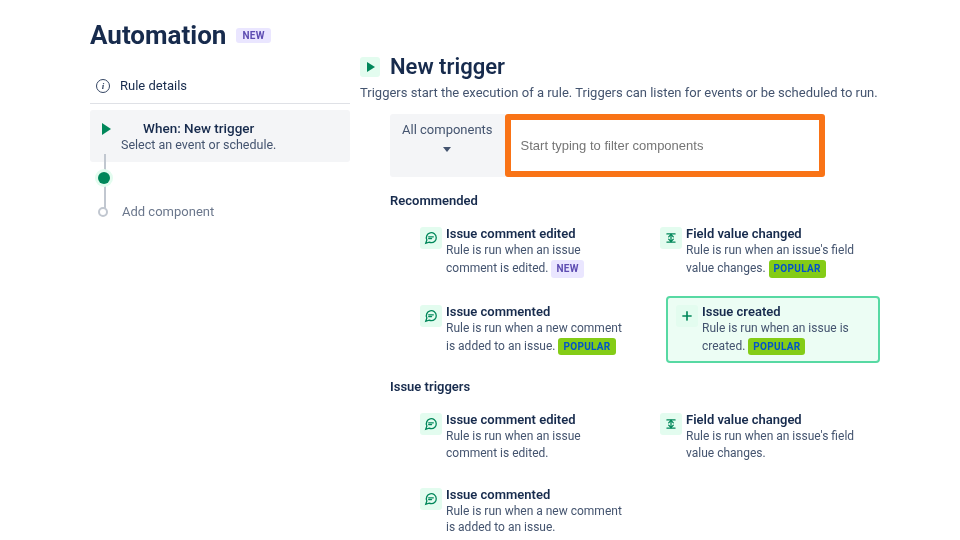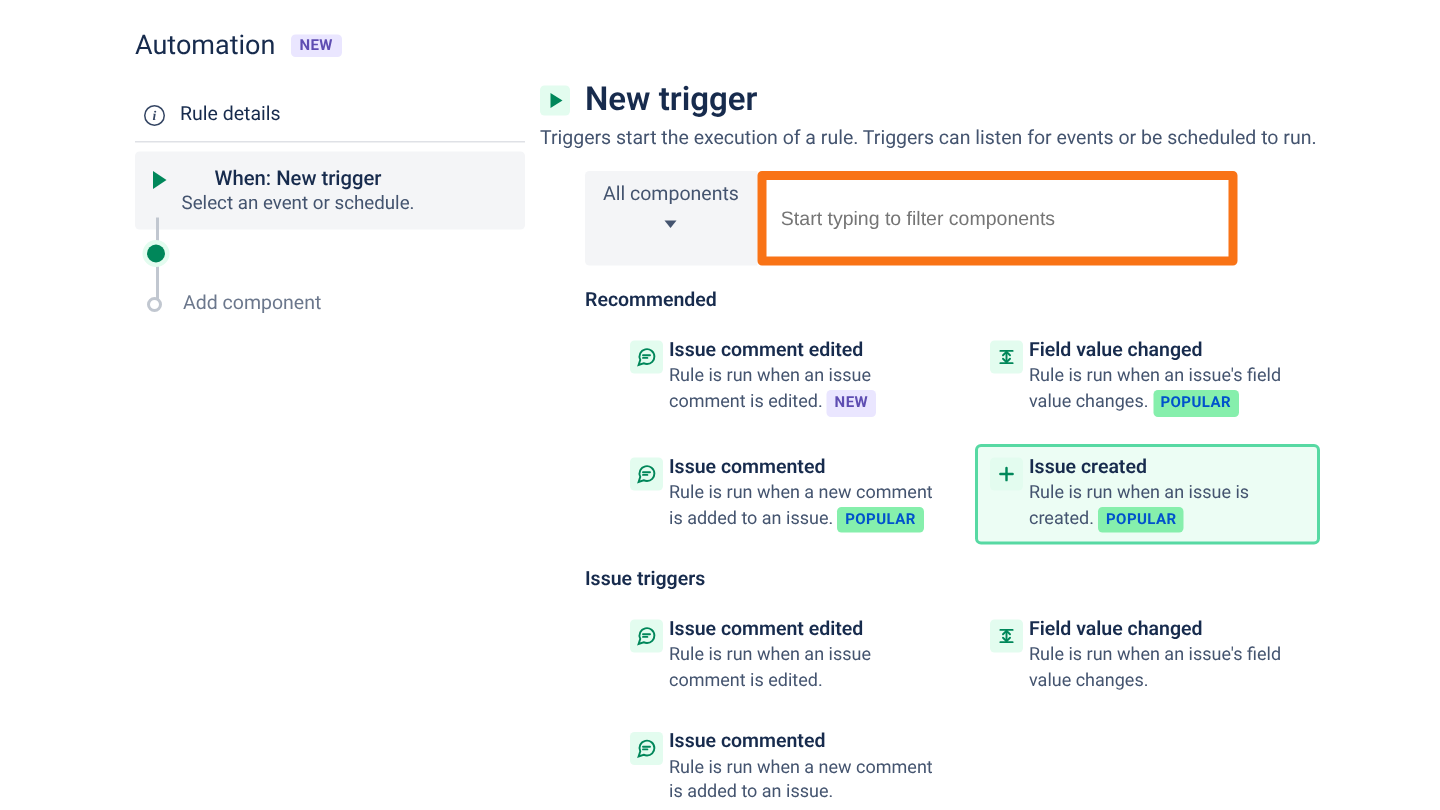--- a/index.html
+++ b/index.html
@@ -19,38 +19,38 @@
     width: 260px;
     flex-shrink: 0;
   }
   .header {
     display: flex;
     align-items: center;
     gap: 10px;
     margin-bottom: 18px;
   }
   .header h1 {
-    font-size: 18px;
-    font-weight: 400;
+    font-size: 26px;
+    font-weight: 700;
     color: #172B4D;
   }
   .badge-new {
     font-size: 10px;
     font-weight: 700;
     color: #5E4DB2;
     background: #EAE6FF;
     padding: 2px 6px;
     border-radius: 3px;
     letter-spacing: 0.3px;
   }
   .popular {
     font-size: 10px;
     font-weight: 700;
     color: #0052CC;
-    background: #86efac;
+    background: #84cc16;
     padding: 2px 5px;
     border-radius: 3px;
     letter-spacing: 0.3px;
     display: inline-block;
     margin-top: 2px;
   }
   .new-inline {
     font-size: 10px;
     font-weight: 700;
     color: #5E4DB2;
@@ -232,20 +232,21 @@
     display: flex;
     gap: 4px;
     padding: 6px 8px;
     border-radius: 4px;
     border: 2px solid transparent;
     align-items: flex-start;
   }
   .card.selected {
     border-color: #57D9A3;
     background: #ECFDF4;
+    margin-left: 16px;
   }
   .card-icon {
     width: 22px; height: 22px;
     background: #E3FCEF;
     border-radius: 3px;
     display: flex;
     align-items: center;
     justify-content: center;
     flex-shrink: 0;
     color: #00875A;

